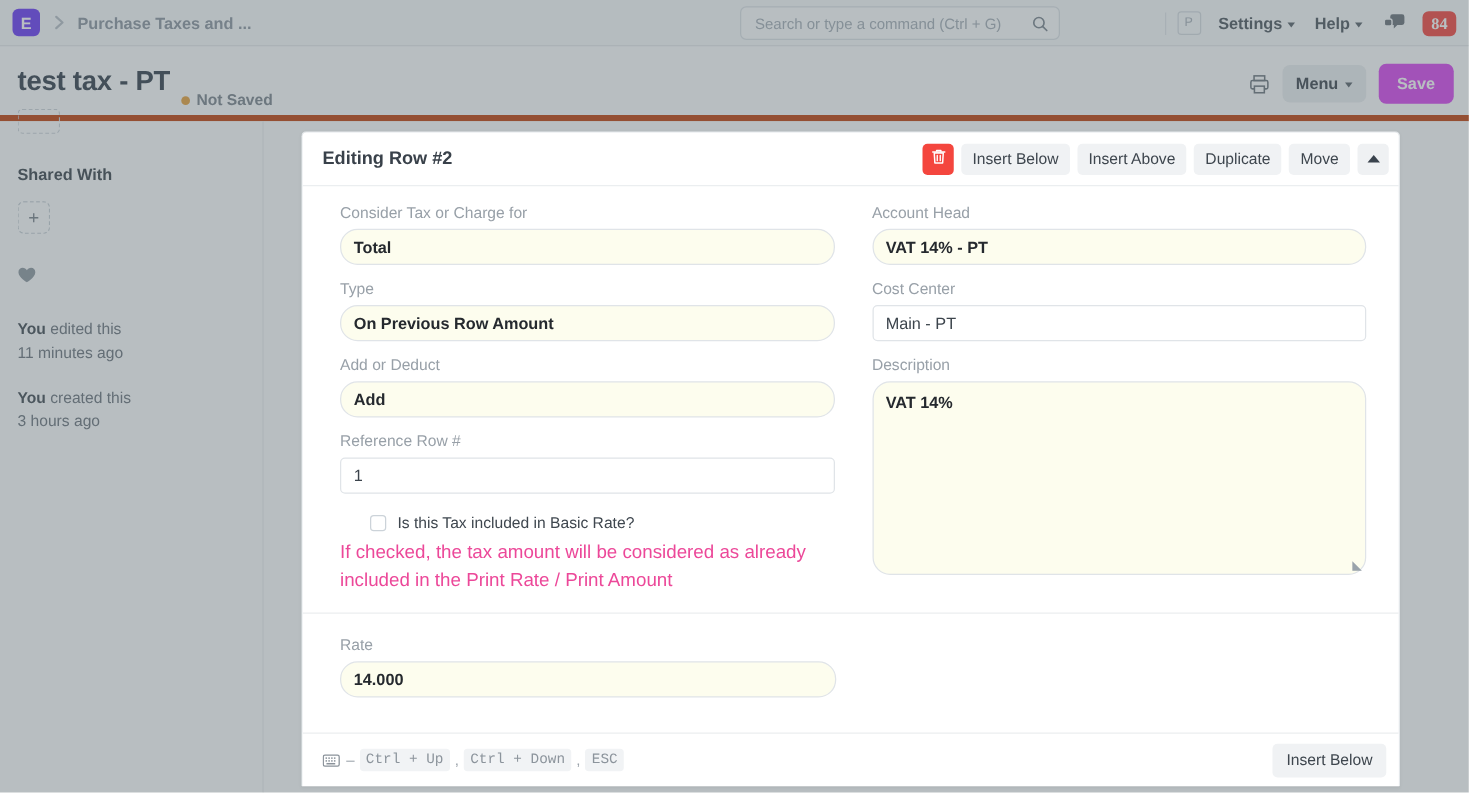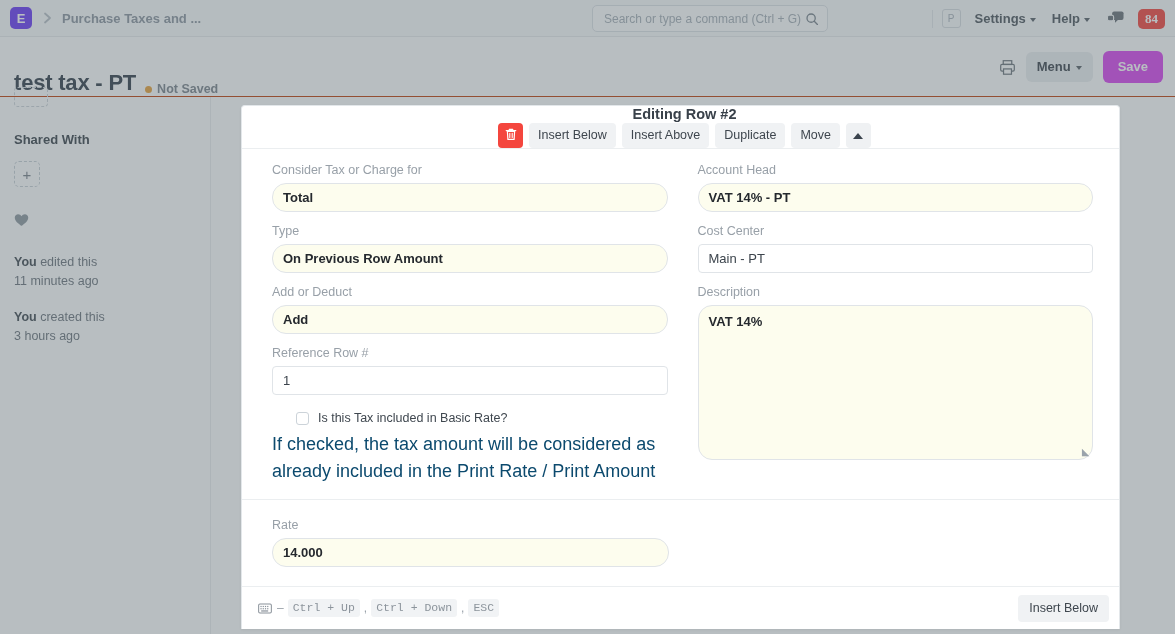--- a/index.html
+++ b/index.html
@@ -43,21 +43,21 @@
     line-height: 1;
     display: flex; align-items: center;
   }
   .breadcrumb-text {
     color: #8d96a0;
     font-size: 13px;
     font-weight: bold;
   }
   .nav-center { position: absolute; left: 592px; top: 5px; }
   .search-box {
-    width: 236px; height: 27px;
+    width: 256px; height: 27px;
     border: 1px solid #dfe3e7;
     border-radius: 5px;
     background: #fff;
     display: flex; align-items: center;
     padding: 0 8px 0 9px;
   }
   .search-box input {
     border: none; outline: none;
     flex: 1;
     font-size: 12px;
@@ -111,23 +111,23 @@
     margin-right: 2px;
     font-family: Liberation Serif, serif;
   }
 
   
   .page-head {
     position: absolute;
     top: 37px; left: 0;
     width: 1175px; height: 60px;
     background: #ffffff;
-    border-bottom: 1px solid #c2410c;
+    border-bottom: 5px solid #c2410c;
     display: flex;
-    align-items: flex-end;
+    align-items: center;
   }
   .page-title {
     font-size: 22px;
     font-weight: bold;
     color: #36414c;
     margin-left: 14px;
     letter-spacing: -0.2px;
   }
   .status-wrap { display: flex; align-items: center; margin-left: 9px; gap: 5px; margin-top: 31px; }
   .status-dot {
@@ -236,21 +236,20 @@
     z-index: 20;
     box-shadow: 0 1px 3px rgba(0,0,0,0.06);
     overflow: hidden;
   }
   .modal-head {
     height: 43px;
     border-bottom: 1px solid #ebeef0;
     display: flex;
     align-items: center;
     padding: 0 8px 0 16px;
-    flex-direction: column;
   }
   .modal-title {
     font-size: 14.5px;
     font-weight: bold;
     color: #39414a;
     flex: 1;
   }
   .head-actions { display: flex; align-items: center; gap: 6px; }
   .btn-del {
     width: 25px; height: 25px;
@@ -347,22 +346,22 @@
     border: 1px solid #ccd3d9;
     border-radius: 3px;
     background: #fff;
     cursor: pointer;
   }
   .check-label {
     font-size: 12.5px;
     color: #3f474f;
   }
   .help-text {
-    font-size: 18px;
-    color: #0c4a6e;
+    font-size: 15px;
+    color: #ec4899;
     line-height: 1.5;
     margin-top: 6px;
     width: 385px;
   }
   .section-divider {
     border-top: 1px solid #ebeef0;
     margin: 14px 0 0;
   }
   .section-2 { padding: 18px 26px 0 30px; }
 

